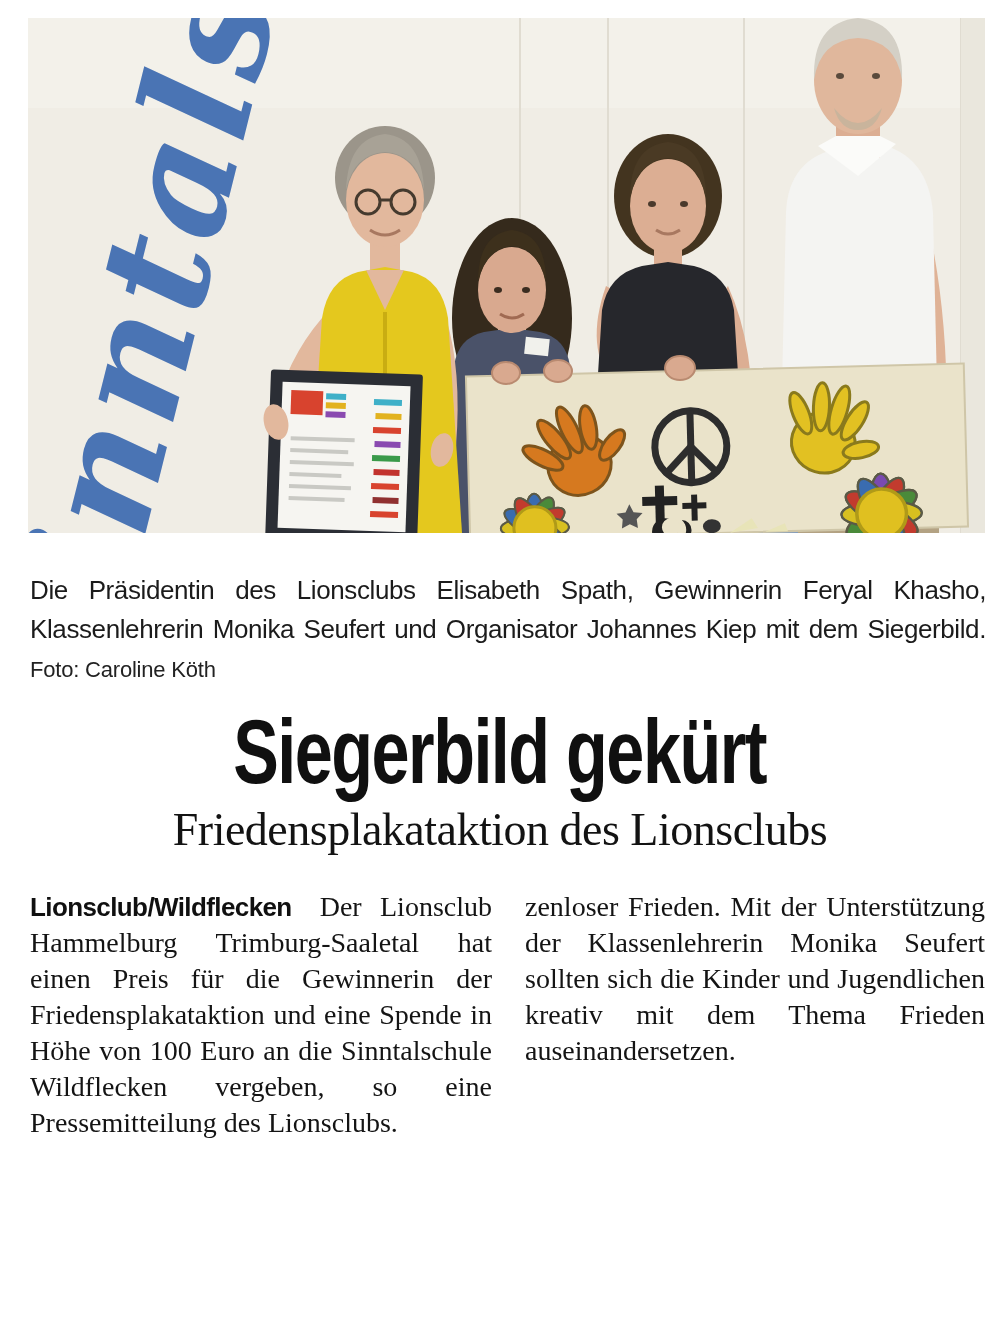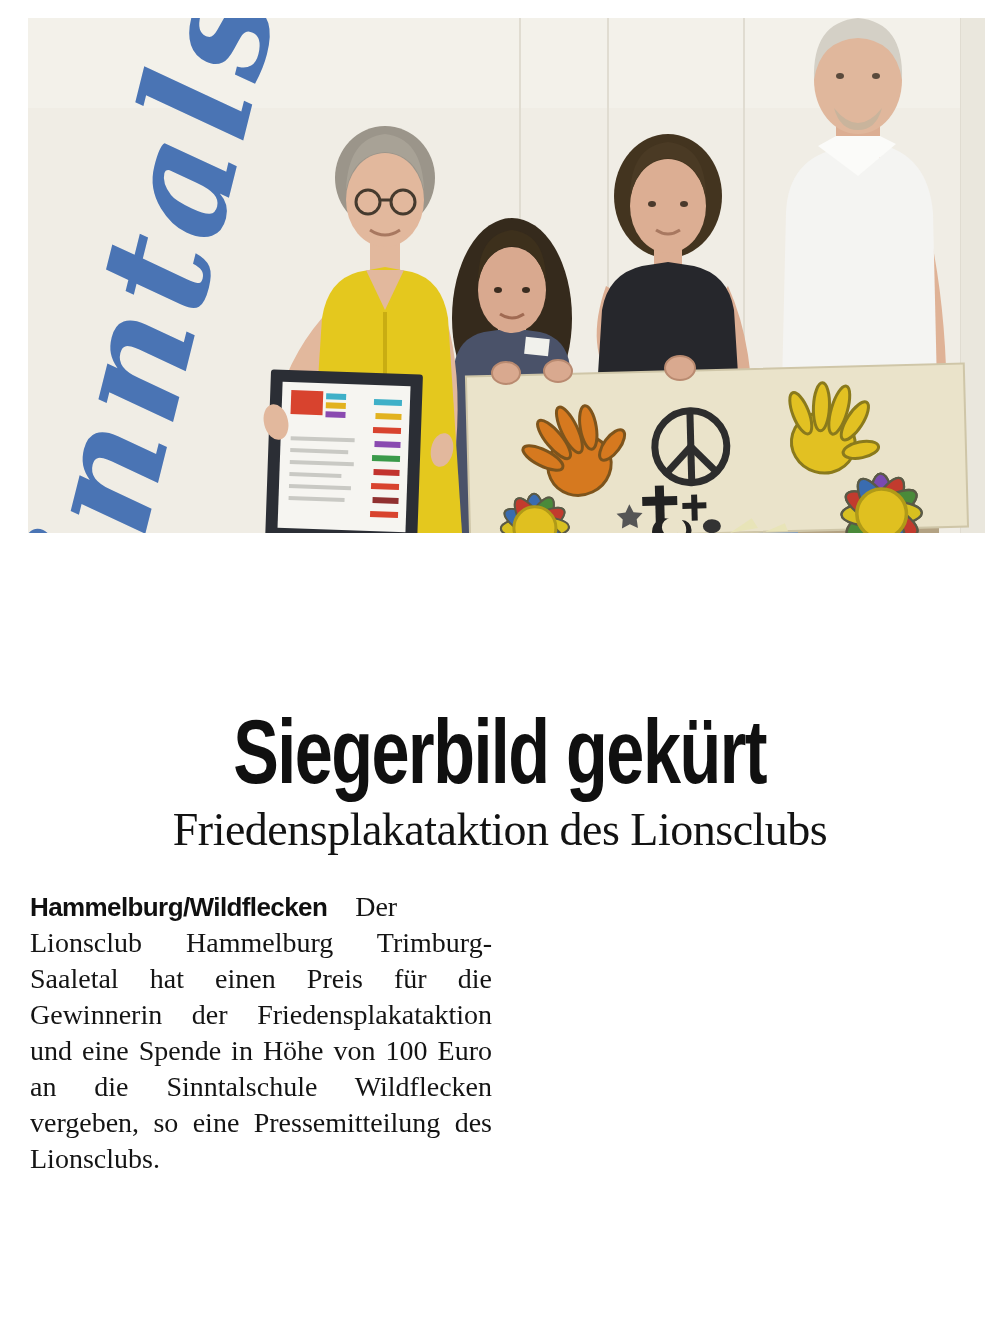--- a/index.html
+++ b/index.html
@@ -233,25 +233,28 @@
       </g>
 
       <g fill="#d9a98f" stroke="#b98a70" stroke-width="2">
         <ellipse cx="478" cy="355" rx="14" ry="11"></ellipse>
         <ellipse cx="530" cy="353" rx="14" ry="11"></ellipse>
         <ellipse cx="652" cy="350" rx="15" ry="12"></ellipse>
       </g>
     </svg>
   </div>
 
+  <p class="caption"><span>Die Präsidentin des Lionsclubs Elisabeth Spath, Gewinnerin Feryal Khasho, Klassenlehrerin Monika Seufert und Organisator Johannes Kiep mit dem Siegerbild.</span>
+    <span class="credit">Foto: Caroline Köth</span></p>
 
   <h1 class="headline" style="margin:0"><span class="squeeze">Siegerbild gekürt</span></h1>
 
   <h2 class="subheadline" style="margin:0;font-weight:normal">Friedensplakataktion des Lionsclubs</h2>
 
   <div class="col col1">
-    <p><span class="lead-in">Hammelburg/Wildflecken</span> <span>Der Lionsclub Hammelburg Trimburg-Saaletal hat einen Preis für die Gewinnerin der Friedensplakataktion und eine Spende in Höhe von 100 Euro an die Sinntalschule Wildflecken vergeben, so eine Pressemitteilung des Lionsclubs.</span></p>
+    <p><span class="lead-in">Lionsclub/Wildflecken</span> <span>Der Lionsclub Hammelburg Trimburg-Saaletal hat einen Preis für die Gewinnerin der Friedensplakataktion und eine Spende in Höhe von 100 Euro an die Sinntalschule Wildflecken vergeben, so eine Pressemitteilung des Lionsclubs.</span></p>
   </div>
 
   <div class="col col2">
+    <p>zenloser Frieden. Mit der Unterstützung der Klassenlehrerin Monika Seufert sollten sich die Kinder und Jugendlichen kreativ mit dem Thema Frieden auseinandersetzen.</p>
   </div>
 
 </div>
 
 </body></html>

